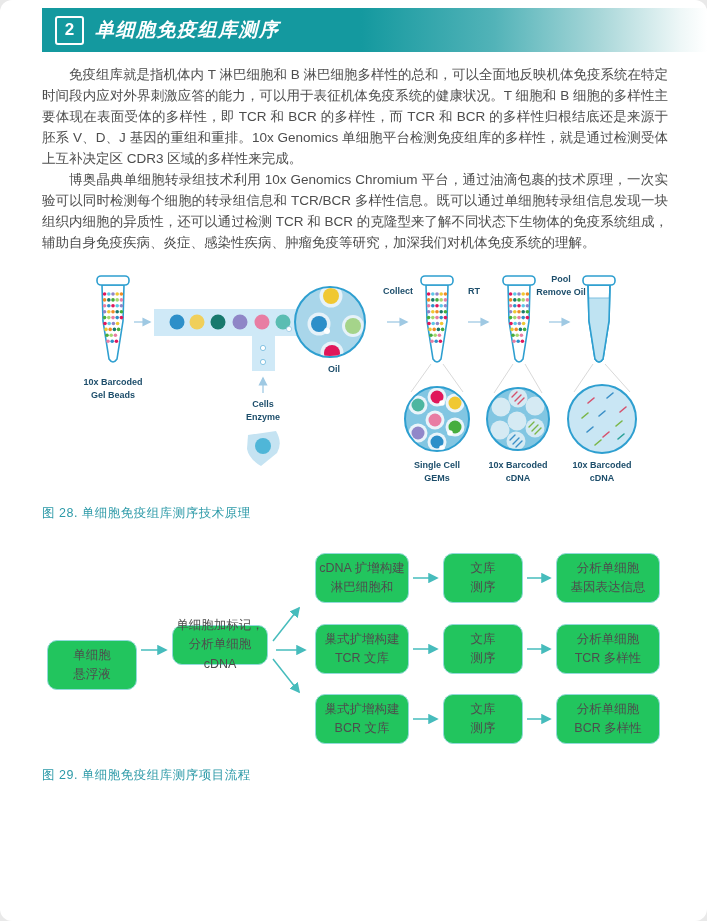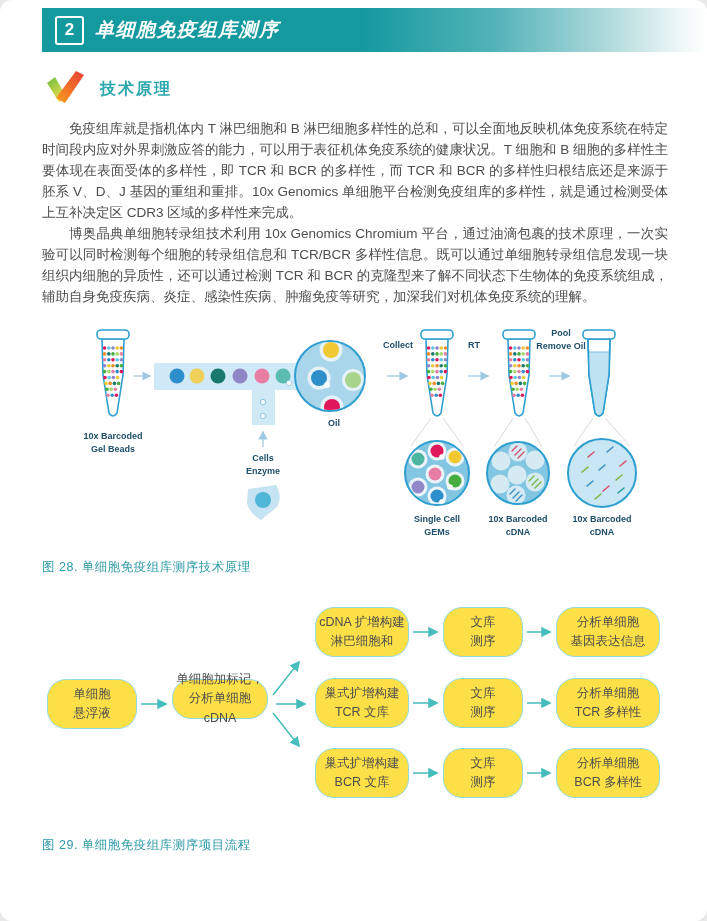--- a/index.html
+++ b/index.html
@@ -35,68 +35,49 @@
   .fig28{margin:16px 0 0 50px;display:block;}
   .fig-caption{
     margin:4px 0 0 42px;width:656px;
     color:#2d9aa8;font-size:12.5px;letter-spacing:0.5px;
   }
   svg text{font-family:"Liberation Sans","DejaVu Sans",sans-serif;}
   .dlabel{font-size:9px;font-weight:bold;fill:#1d4e6b;}
   
   .flow{position:relative;width:707px;height:225px;margin-top:16px;}
   .fbox{
-    position:absolute;box-sizing:border-box;background:#fde047;
-    border:1.5px solid #93dada;border-radius:19px;
+    position:absolute;box-sizing:border-box;background:#22c55e;
+    border:1.5px solid #93dada;border-radius:10px;
     display:flex;flex-direction:column;align-items:center;justify-content:center;
     color:#4d4d4d;font-size:12.5px;line-height:1.55;text-align:center;
   }
-  .fb-a  {left:47px; top:87px;  width:90px; height:50px;}
+  .fb-a  {left:47px; top:102px;  width:90px; height:50px;}
   .fb-b  {left:172px;top:87px;  width:96px; height:40px;align-items:center;}
   .fb-c1 {left:315px;top:15px;  width:94px; height:50px;}
   .fb-c2 {left:315px;top:86px;  width:94px; height:50px;}
   .fb-c3 {left:315px;top:156px; width:94px; height:50px;}
   .fb-d1 {left:443px;top:15px;  width:80px; height:50px;}
   .fb-d2 {left:443px;top:86px;  width:80px; height:50px;}
   .fb-d3 {left:443px;top:156px; width:80px; height:50px;}
   .fb-e1 {left:556px;top:15px;  width:104px;height:50px;}
   .fb-e2 {left:556px;top:86px;  width:104px;height:50px;}
   .fb-e3 {left:556px;top:156px; width:104px;height:50px;}
   .flow-arrows{position:absolute;left:0;top:0;pointer-events:none;}
-  .cap29{margin-top:20px;}
+  .cap29{margin-top:4px;}
 </style>
 </head>
 <body>
 
 <div class="page">
 
   <div class="banner">
     <div class="num">2</div>
     <div class="title">单细胞免疫组库测序</div>
   </div>
 
-  <div class="section-head">
-    <span>
-      <svg width="42" height="32" viewBox="0 0 42 32">
-        <defs>
-          <linearGradient id="lg-green" x1="0" y1="0" x2="0.6" y2="1">
-            <stop offset="0" stop-color="#6abf3f"></stop>
-              <stop offset="1" stop-color="#f2dd4e"></stop>
-          </linearGradient>
-          <linearGradient id="lg-red" x1="1" y1="0" x2="0.2" y2="1">
-            <stop offset="0" stop-color="#e63f37"></stop>
-              <stop offset="1" stop-color="#f7941d"></stop>
-          </linearGradient>
-        </defs>
-        <polygon points="3,12 11,6 23,27 15,31" fill="url(#lg-green)"></polygon>
-        <polygon points="32,0 40,4 21,32 12,27" fill="url(#lg-red)"></polygon>
-      </svg>
-    </span>
-    <span class="txt">技术原理</span>
-  </div>
 
   <div class="bodytext">
     <p>免疫组库就是指机体内 T 淋巴细胞和 B 淋巴细胞多样性的总和，可以全面地反映机体免疫系统在特定时间段内应对外界刺激应答的能力，可以用于表征机体免疫系统的健康状况。T 细胞和 B 细胞的多样性主要体现在表面受体的多样性，即 TCR 和 BCR 的多样性，而 TCR 和 BCR 的多样性归根结底还是来源于胚系 V、D、J 基因的重组和重排。10x Genomics 单细胞平台检测免疫组库的多样性，就是通过检测受体上互补决定区 CDR3 区域的多样性来完成。</p>
     <p>博奥晶典单细胞转录组技术利用 10x Genomics Chromium 平台，通过油滴包裹的技术原理，一次实验可以同时检测每个细胞的转录组信息和 TCR/BCR 多样性信息。既可以通过单细胞转录组信息发现一块组织内细胞的异质性，还可以通过检测 TCR 和 BCR 的克隆型来了解不同状态下生物体的免疫系统组成，辅助自身免疫疾病、炎症、感染性疾病、肿瘤免疫等研究，加深我们对机体免疫系统的理解。</p>
   </div>
 
   <svg class="fig28" width="620" height="232" viewBox="0 0 620 232">
     <defs>
       <marker id="ah-blue" viewBox="0 0 6 6" refX="5" refY="3" markerWidth="7" markerHeight="7" orient="auto">
         <path d="M0,0 L6,3 L0,6 Z" fill="#9fc9e3"></path>

